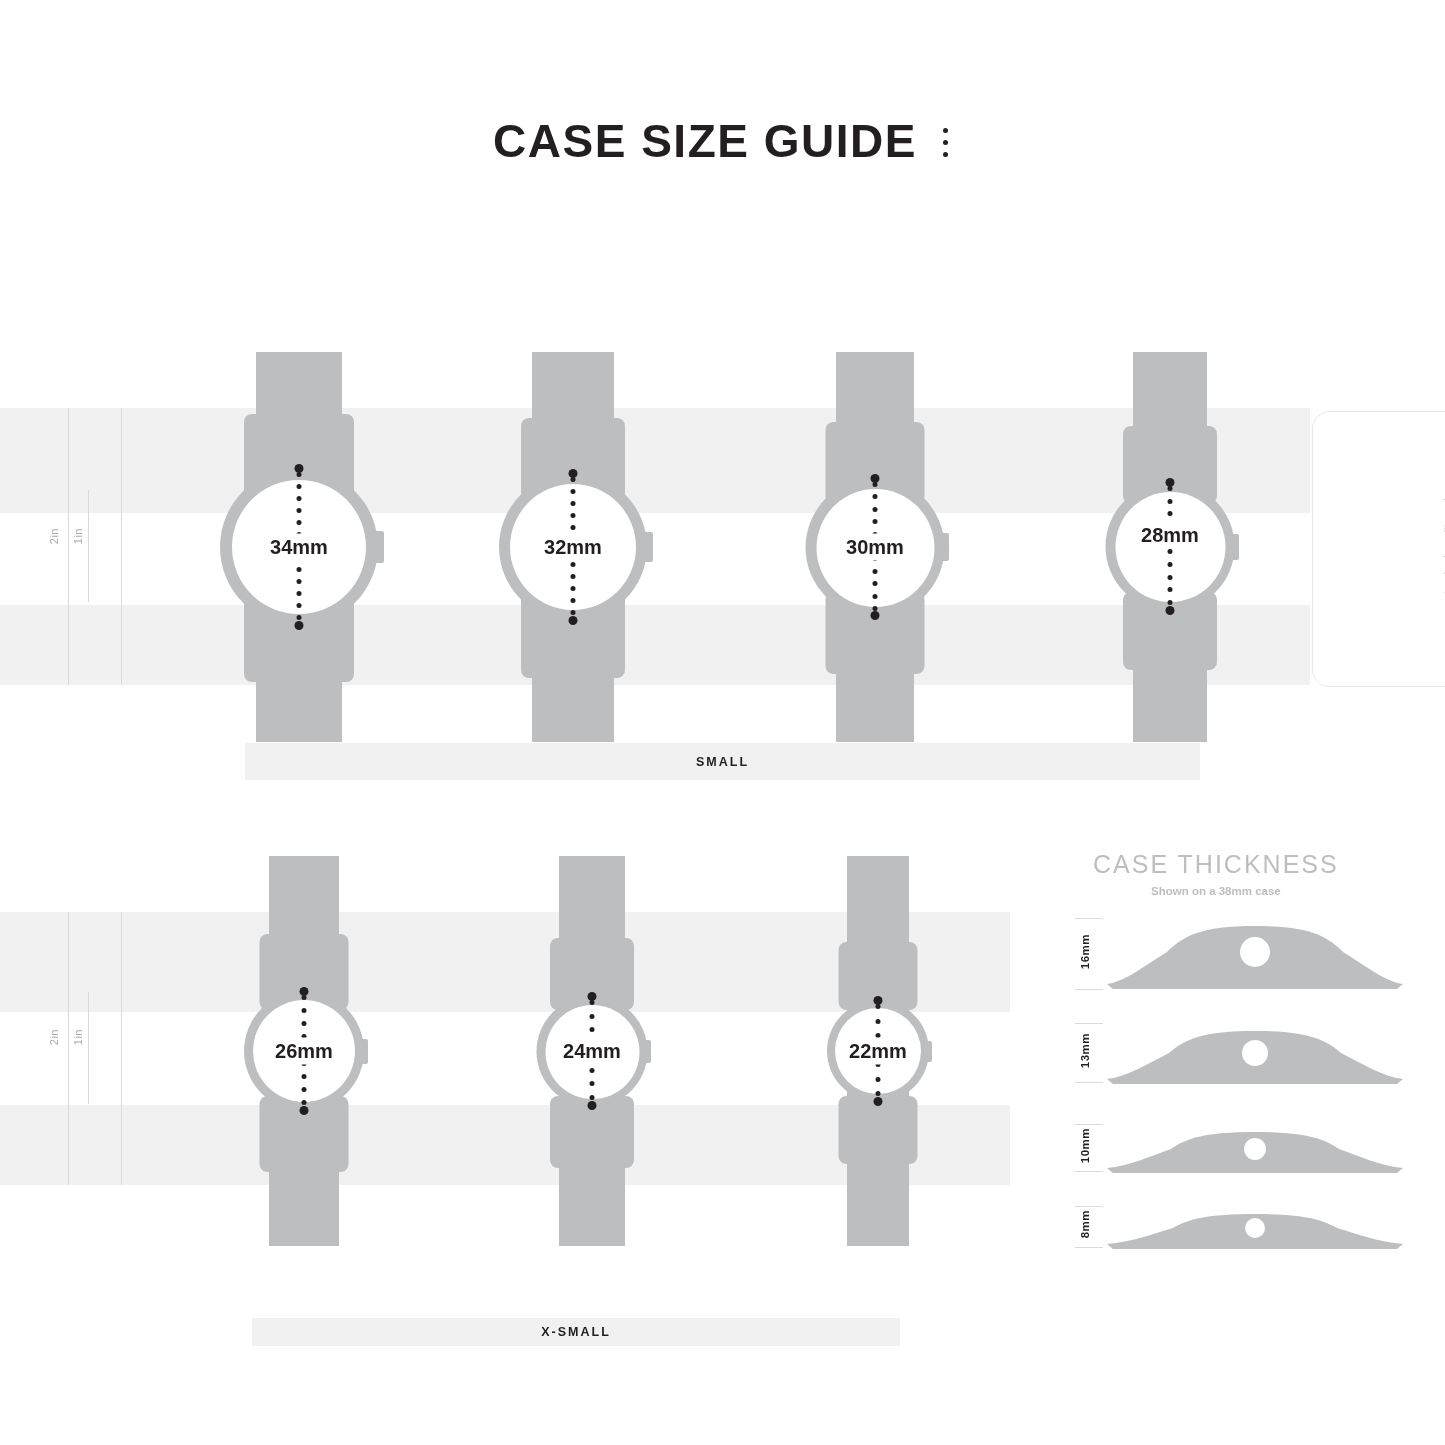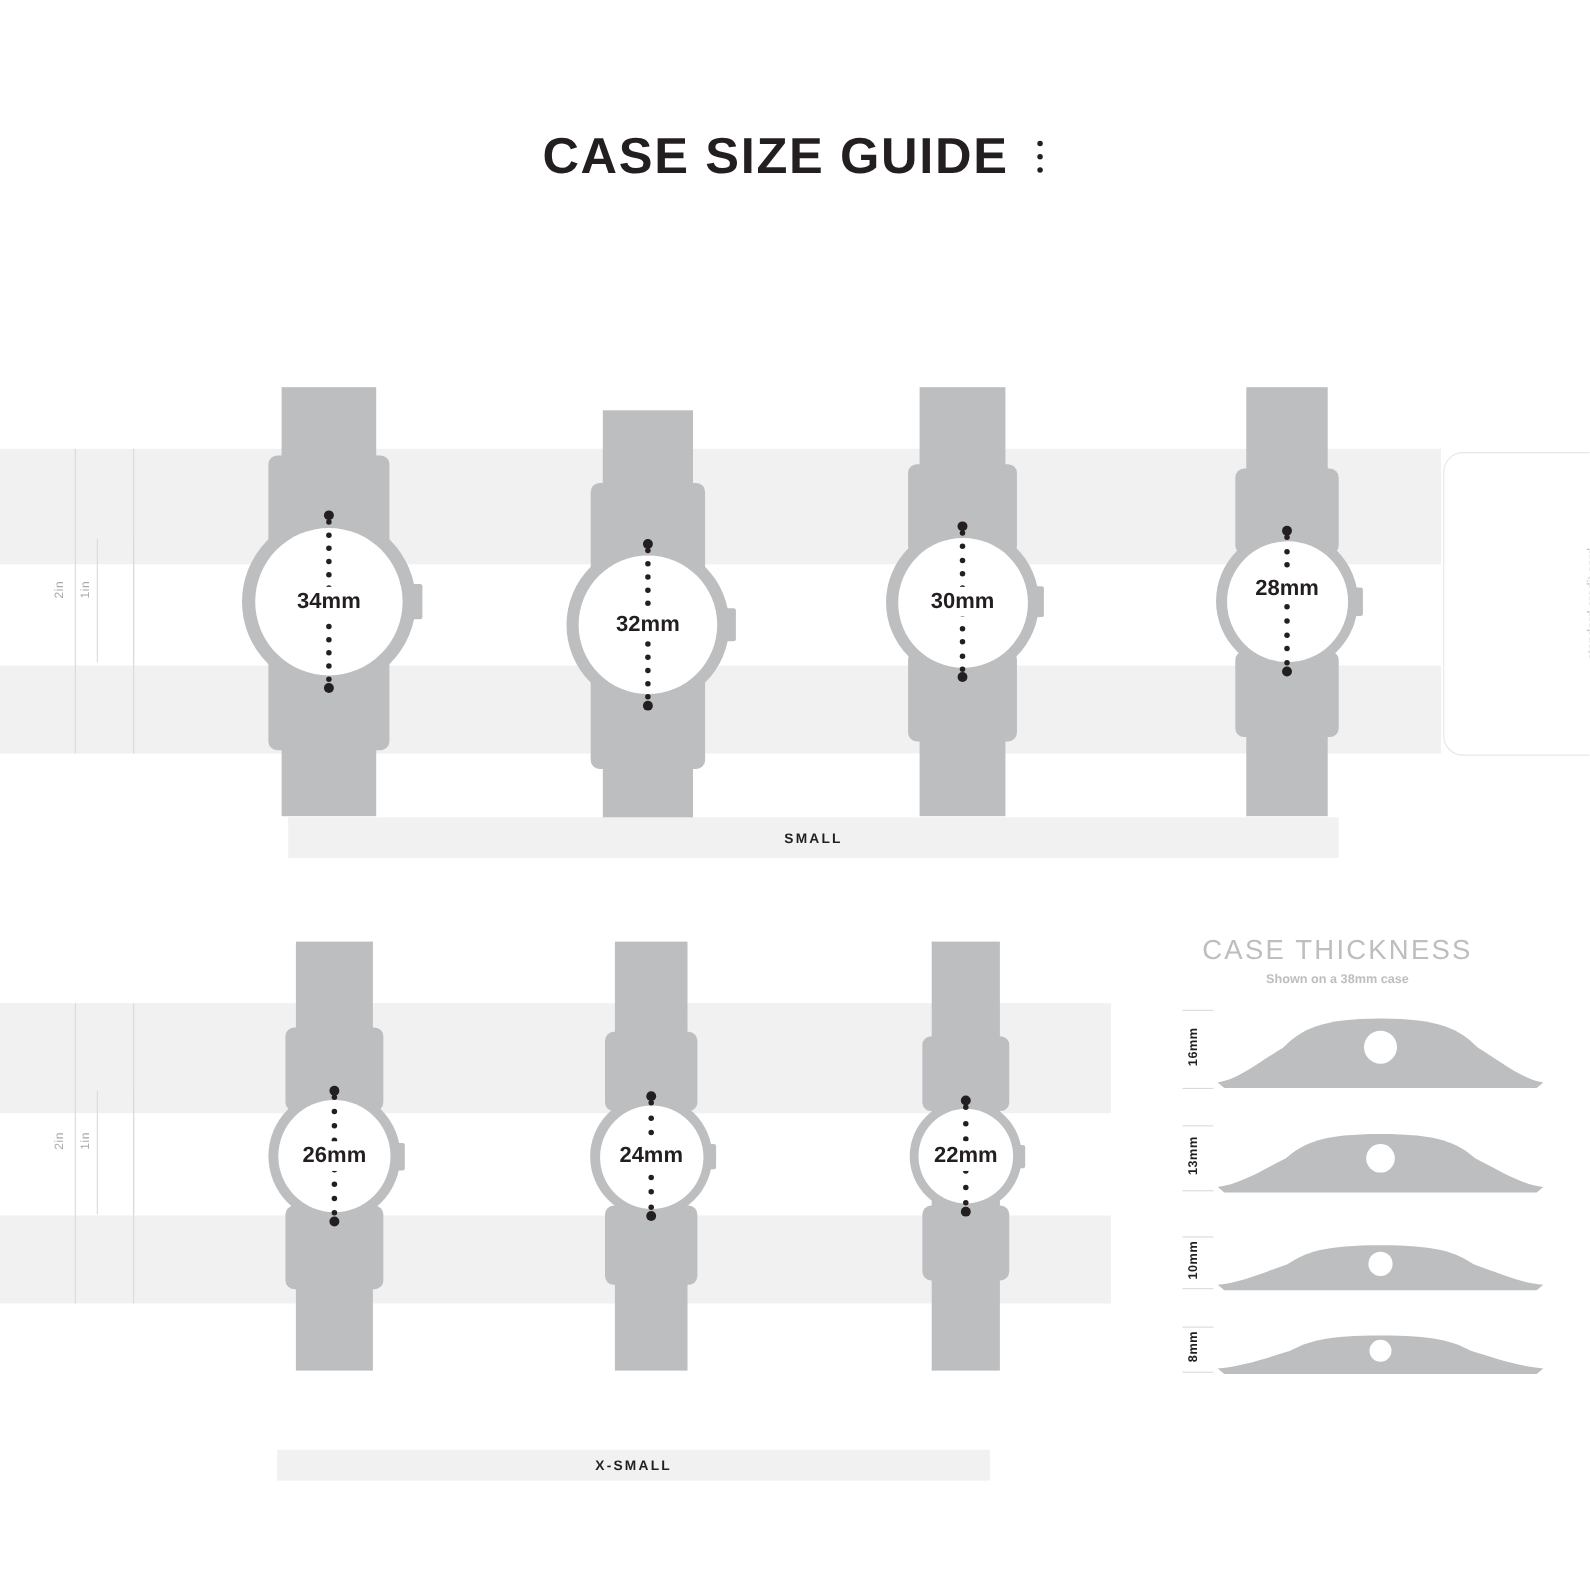--- a/index.html
+++ b/index.html
@@ -276,21 +276,21 @@
       <i></i>
       <i></i>
       <i></i>
       <i></i>
       <i></i>
       <i></i>
   </div>
   <div class="measure-label" style="top:195px;">34mm</div>
 </div>
 
-<div class="watch" style="left:504px; top:352px; width:170px; height:390px;margin-top:21px;">
+<div class="watch" style="left:488px; top:352px; width:170px; height:390px;">
   <div class="strap" style="top:0; width:82px; height:390px;"></div>
   <div class="lug" style="top:66px; width:104px; height:86px;"></div>
   <div class="lug" style="top:240px; width:104px; height:86px;"></div>
   <div class="crown" style="left:148px; top:180px; width:17px; height:30px;"></div>
   <div class="case-ring" style="top:121px; width:148px; height:148px;">
     <div class="case-inner" style="width:126px; height:126px;"></div>
   </div>
   <div class="endcap" style="top:117px;"></div>
   <div class="endcap" style="top:264px;"></div>
   <div class="dotline" style="top:125px; height:138px;">
@@ -361,21 +361,21 @@
   <div class="measure-label" style="top:183px;">28mm</div>
 </div>
 
 <div class="credit-card" style="left:1312px; top:411px; width:160px; height:274px;">
   <div class="cc-label">
     <span>standard</span>
     <span>credit card</span>
   </div>
 </div>
 
-<div class="size-bar" style="left:245px; top:743px; width:955px; height:37px;margin-left:17px;">
+<div class="size-bar" style="left:245px; top:743px; width:955px; height:37px;">
   <span>SMALL</span>
 </div>
 
 <div class="band" style="left:0; top:912px; width:1010px; height:100px;"></div>
 <div class="band" style="left:0; top:1105px; width:1010px; height:80px;"></div>
 
 <div class="rule-box" style="left:68px; top:912px; width:52px; height:273px;"></div>
 <div class="rule-box" style="left:88px; top:992px; width:32px; height:112px;"></div>
 <div class="rule-label" style="left:48px; top:1029px;">2in</div>
 <div class="rule-label" style="left:72px; top:1029px;">1in</div>

